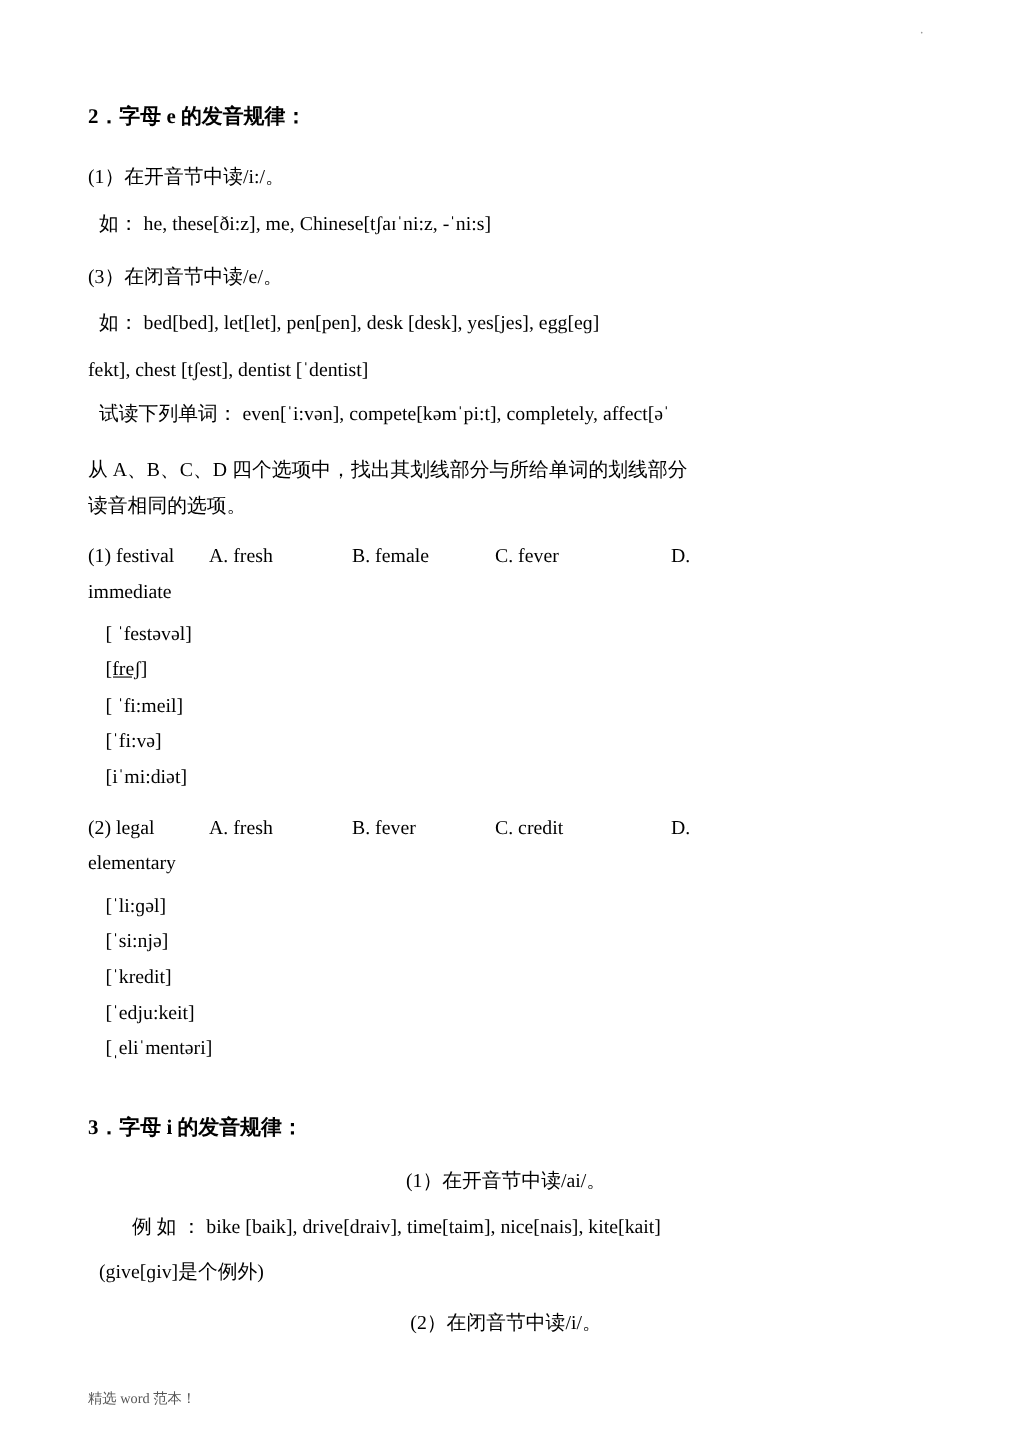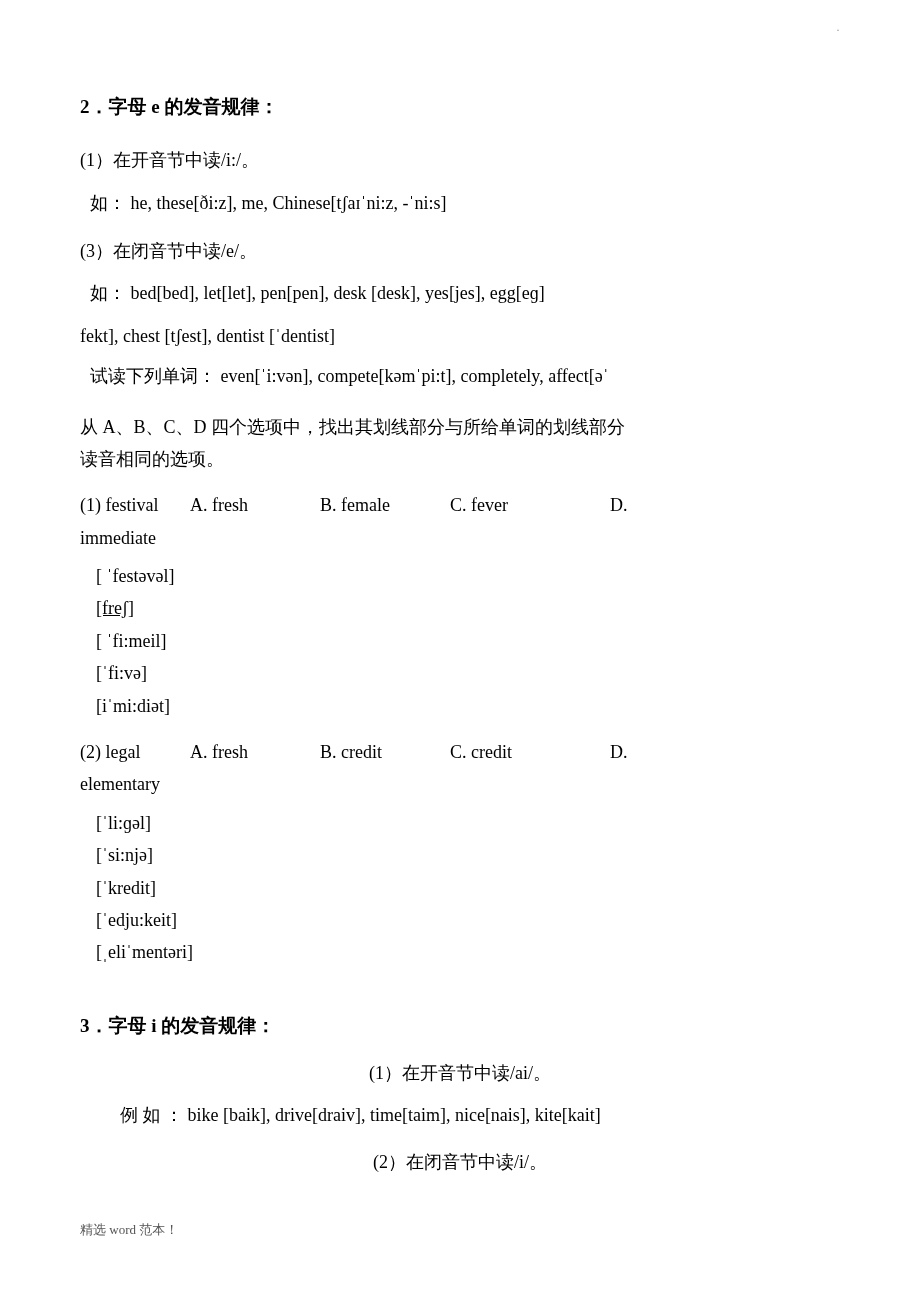--- a/index.html
+++ b/index.html
@@ -156,21 +156,21 @@
     <span class="phon-item" style="min-width:145px;">[ ˈfestəvəl]</span>
     <span class="phon-item" style="min-width:120px;text-decoration:underline;">[freʃ]</span>
     <span class="phon-item" style="min-width:145px;">[ ˈfi:meil]</span>
     <span class="phon-item" style="min-width:130px;">[ˈfi:və]</span>
     <span class="phon-item">[iˈmi:diət]</span>
   </div>
 
   <div class="question-row">
     <span class="q-num">(2)  legal</span>
     <span class="q-option">A.  fresh</span>
-    <span class="q-option">B.  credit</span>
+    <span class="q-option">B.  fever</span>
     <span class="q-option-wide">C.  credit</span>
     <span class="q-option-d">D.</span>
   </div>
   <div class="wrap-continue">
     <span>elementary</span>
   </div>
 
   <div class="phonetics-row">
     <span class="phon-item" style="min-width:145px;">  [ˈli:ɡəl]</span>
     <span class="phon-item" style="min-width:120px;">[ˈsi:njə]</span>
@@ -185,18 +185,19 @@
 
   <div class="section3-title">3．字母 i 的发音规律：</div>
 
   <div class="sub-title3">(1）在开音节中读/ai/。</div>
 
   <div class="example-indent">
     <span>例 如 ：</span>
     <span>bike [baik], drive[draiv], time[taim], nice[nais], kite[kait]</span>
   </div>
 
+  <div class="example-line">(give[ɡiv]是个例外)</div>
 
   <div class="sub-title3">(2）在闭音节中读/i/。</div>
 
 </div>
 
 <div class="footer">精选 word 范本！</div>
 
 </body></html>

